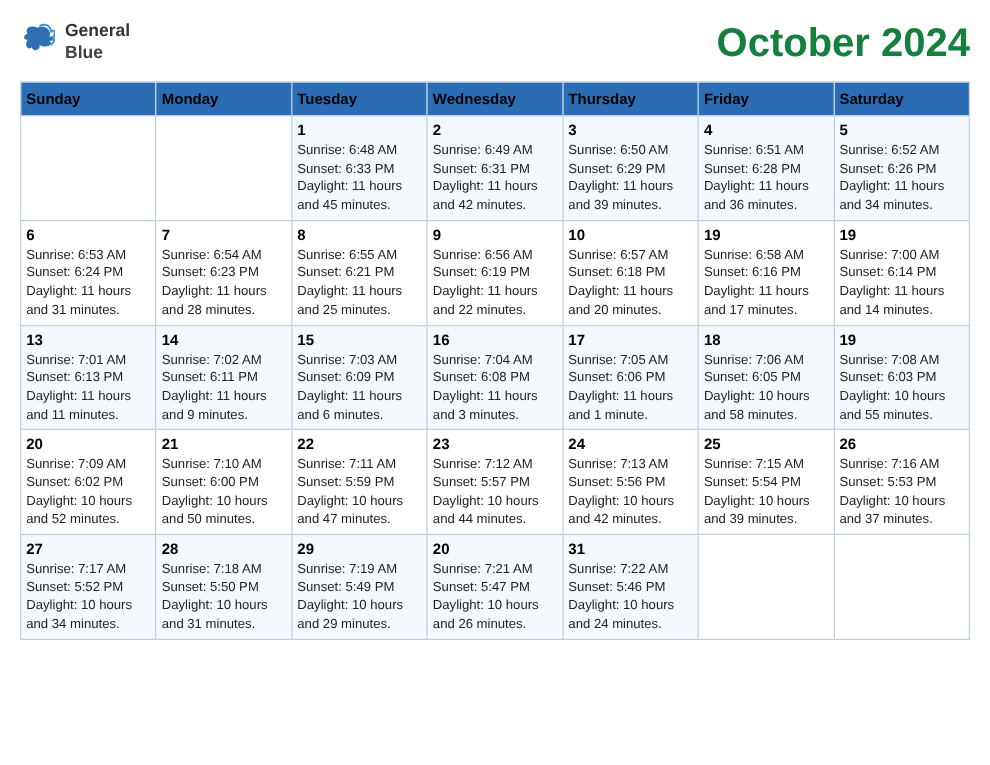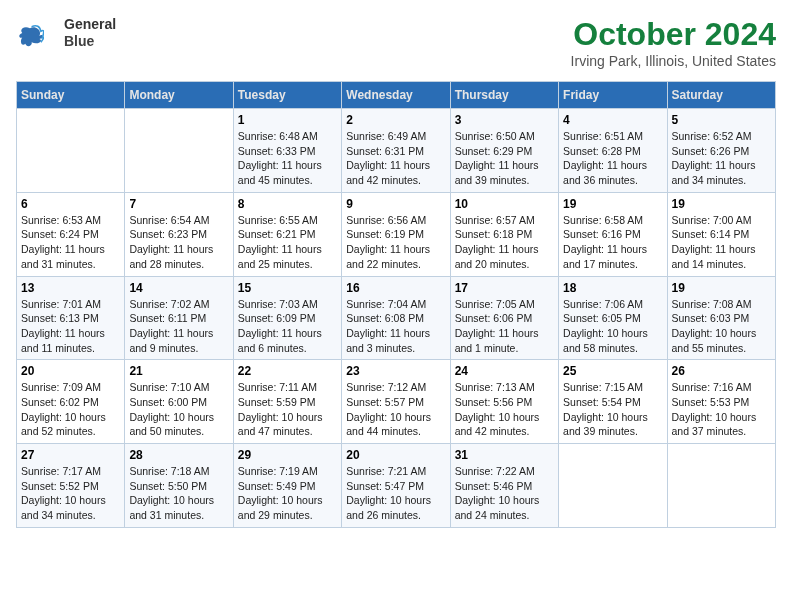--- a/index.html
+++ b/index.html
@@ -11,22 +11,22 @@
       padding: 16px;
     }
     .header {
       display: flex;
       justify-content: space-between;
       align-items: flex-start;
       margin-bottom: 12px;
     }
     .logo {
       display: flex;
-      align-items: flex-end;
-      gap: 20px;
+      align-items: flex-start;
+      gap: 8px;
     }
     .logo-text {
       font-size: 14px;
       font-weight: bold;
       color: #333;
       line-height: 1.2;
     }
     .logo-blue { color: #404040; }
     .logo-icon {
       width: 28px;
@@ -44,21 +44,21 @@
       font-size: 14px;
       color: #555;
     }
     table {
       width: 100%;
       border-collapse: collapse;
       font-size: 11px;
     }
     thead tr th {
       background-color: #2a6db5;
-      color: #e5e5e5;
+      color: #000000;
       padding: 6px 4px;
       text-align: left;
       font-size: 12px;
       font-weight: bold;
       border: 1px solid #c0d0e0;
     }
     tbody tr td {
       border: 1px solid #c0d0e0;
       padding: 4px 4px;
       vertical-align: top;
@@ -95,21 +95,20 @@
       <path d="M18 8 C24 4, 34 10, 30 18 C34 14, 38 20, 30 22 C36 24, 28 30, 20 26 C22 30, 14 34, 12 28 C8 32, 4 26, 8 20 C4 22, 2 16, 8 14 C4 10, 10 4, 18 8 Z" fill="#1a5faa" opacity="0.9"></path>
       <path d="M20 6 Q30 2 32 12 Q38 8 34 20 Q38 18 32 26" fill="none" stroke="#3a9ad9" stroke-width="2"></path>
     </svg>
     <div>
       <div class="logo-text">General</div>
       <div class="logo-text logo-blue">Blue</div>
     </div>
   </div>
   <div class="title-block">
     <div class="main-title">October 2024</div>
-    <div class="subtitle">Irving Park, Illinois, United States</div>
   </div>
 </div>
 
 <table>
   <thead>
     <tr>
     <th>Sunday</th>
         <th>Monday</th>
         <th>Tuesday</th>
         <th>Wednesday</th>

